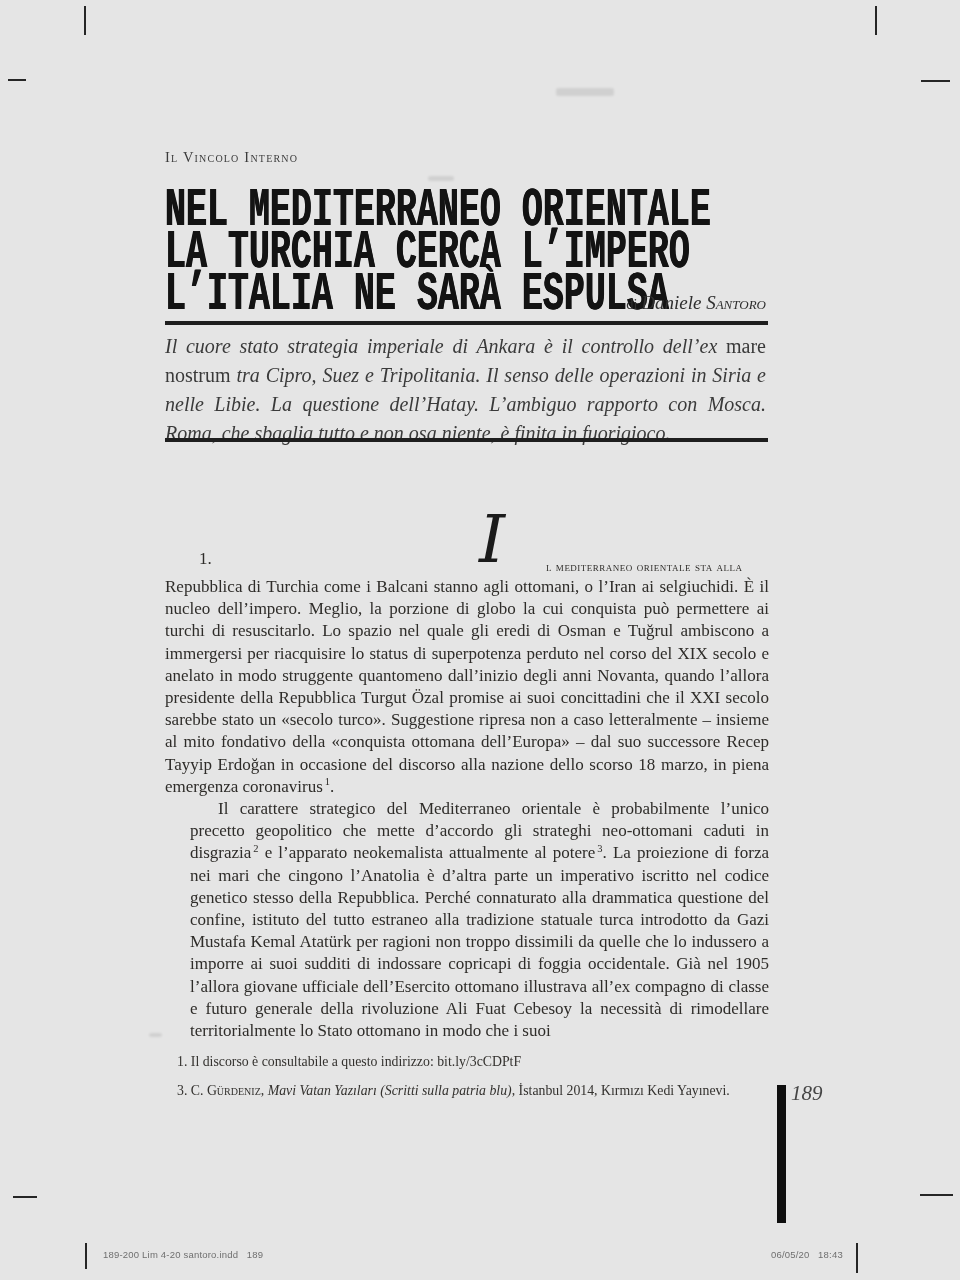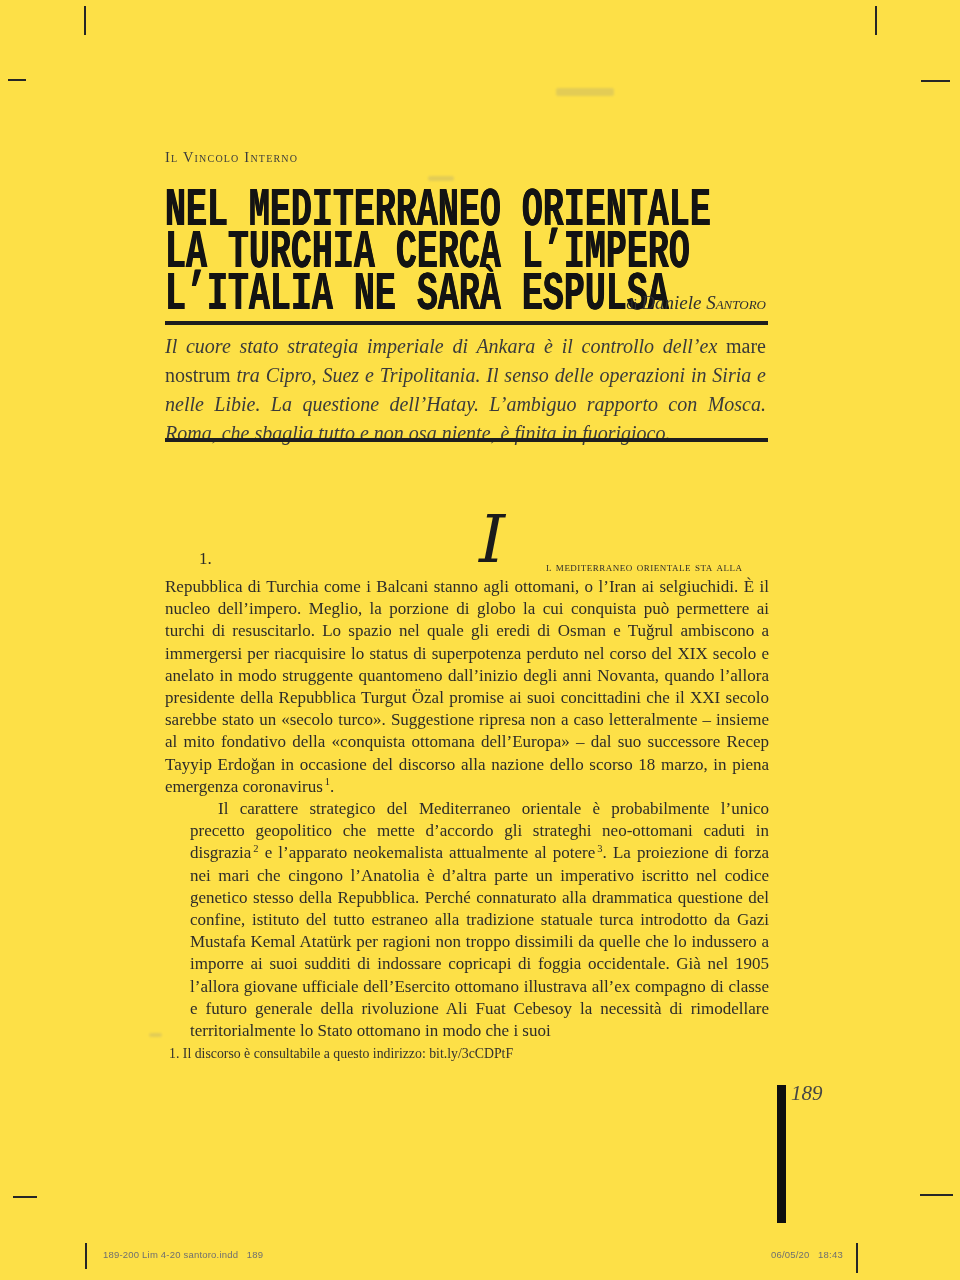--- a/index.html
+++ b/index.html
@@ -1,21 +1,21 @@
 <!DOCTYPE html>
 <html lang="it"><head>
 <meta charset="utf-8">
 <style>
   html, body { margin: 0; padding: 0; background: #ffffff; }
 
   .page {
     position: relative;
     width: 960px;
     height: 1280px;
-    background: #fde047;
+    background: #e5e5e5;
     overflow: hidden;
     font-family: "Liberation Serif", serif;
     color: #2e2c29;
   }
 
   
   .crop { position: absolute; background: #262626; }
   .crop-tl-v { left: 84px;  top: 6px;    width: 2px;  height: 29px; }
   .crop-tr-v { left: 875px; top: 6px;    width: 2px;  height: 29px; }
   .crop-l-h  { left: 8px;   top: 79px;   width: 18px; height: 2px; }
@@ -94,21 +94,21 @@
   .para { margin: 0; }
   .para-indent { text-indent: 28px; margin-left: 25px; }
   sup.fnref { font-size: 10.5px; line-height: 0; vertical-align: super; margin-left: 2px; }
 
   
   .footnotes {
     position: absolute; left: 165px; top: 1041px; width: 612px;
     font-size: 13.8px; line-height: 17.2px; text-align: justify;
     color: #33312e;
   }
-  .fn { margin: 4px; }
+  .fn { margin: 12px; }
   .fn .sc { font-variant: small-caps; }
   .fn .it { font-style: italic; }
 
   
   .page-bar { position: absolute; left: 777px; top: 1085px; width: 9px; height: 138px; background: #0f0f0f; }
   .page-number {
     position: absolute; left: 791px; top: 1081px;
     font-size: 21px; font-style: italic; color: #454545;
   }
 
@@ -162,20 +162,21 @@
       <span class="sec-num">1.</span>
       <span class="drop-cap">I</span>
       <span class="opening-sc">l mediterraneo orientale sta alla</span>
     </div>
     <p class="para"><span>Repubblica di Turchia come i Balcani stanno agli ottomani, o l’Iran ai selgiuchidi. È il nucleo dell’impero. Meglio, la porzione di globo la cui conquista può permettere ai turchi di resuscitarlo. Lo spazio nel quale gli eredi di Osman e Tuğrul ambiscono a immergersi per riacquisire lo status di superpotenza perduto nel corso del XIX secolo e anelato in modo struggente quantomeno dall’inizio degli anni Novanta, quando l’allora presidente della Repubblica Turgut Özal promise ai suoi concittadini che il XXI secolo sarebbe stato un «secolo turco». Suggestione ripresa non a caso letteralmente – insieme al mito fondativo della «conquista ottomana dell’Europa» – dal suo successore Recep Tayyip Erdoğan in occasione del discorso alla nazione dello scorso 18 marzo, in piena emergenza coronavirus</span><sup class="fnref">1</sup><span>.</span></p>
     <p class="para para-indent"><span>Il carattere strategico del Mediterraneo orientale è probabilmente l’unico precetto geopolitico che mette d’accordo gli strateghi neo-ottomani caduti in disgrazia</span><sup class="fnref">2</sup><span> e l’apparato neokemalista attualmente al potere</span><sup class="fnref">3</sup><span>. La proiezione di forza nei mari che cingono l’Anatolia è d’altra parte un imperativo iscritto nel codice genetico stesso della Repubblica. Perché connaturato alla drammatica questione del confine, istituto del tutto estraneo alla tradizione statuale turca introdotto da Gazi Mustafa Kemal Atatürk per ragioni non troppo dissimili da quelle che lo indussero a imporre ai suoi sudditi di indossare copricapi di foggia occidentale. Già nel 1905 l’allora giovane ufficiale dell’Esercito ottomano illustrava all’ex compagno di classe e futuro generale della rivoluzione Ali Fuat Cebesoy la necessità di rimodellare territorialmente lo Stato ottomano in modo che i suoi</span></p>
   </div>
 
   <div class="footnotes">
     <p class="fn"><span>1. Il discorso è consultabile a questo indirizzo: bit.ly/3cCDPtF</span></p>
+    <p class="fn"><span>3. C. </span><span class="sc">Gürdeniz</span><span>, </span><span class="it">Mavi Vatan Yazıları (Scritti sulla patria blu)</span><span>, İstanbul 2014, Kırmızı Kedi Yayınevi.</span></p>
   </div>
 
   <div class="page-bar"></div>
   <div class="page-number">189</div>
 
   <div class="print-footer print-footer-left">189-200 Lim 4-20 santoro.indd   189</div>
   <div class="print-footer print-footer-right">06/05/20   18:43</div>
 
 </div>
 

